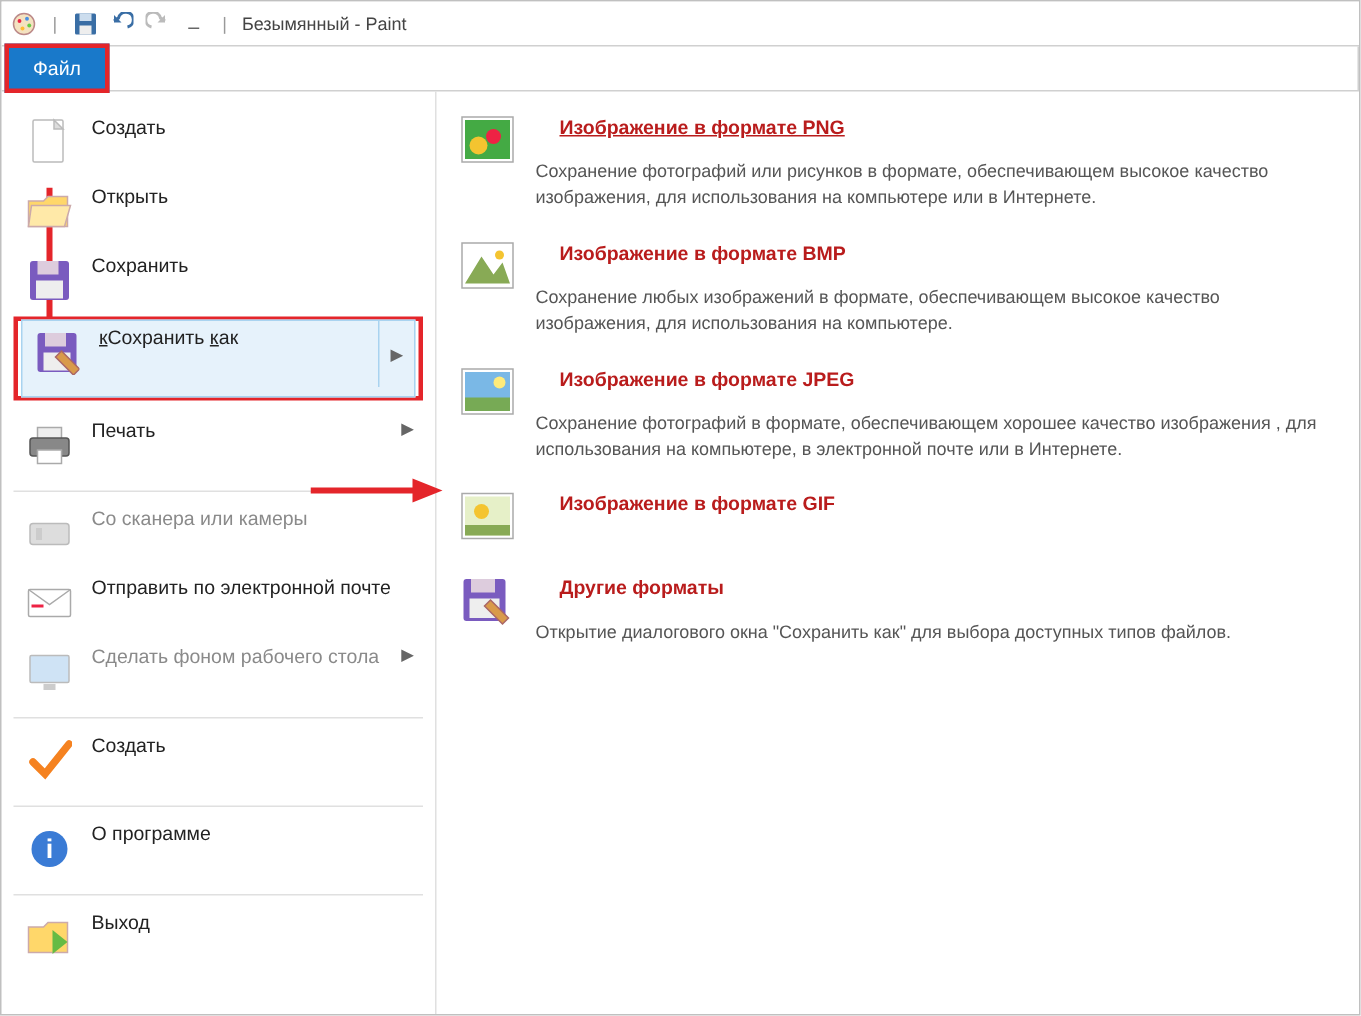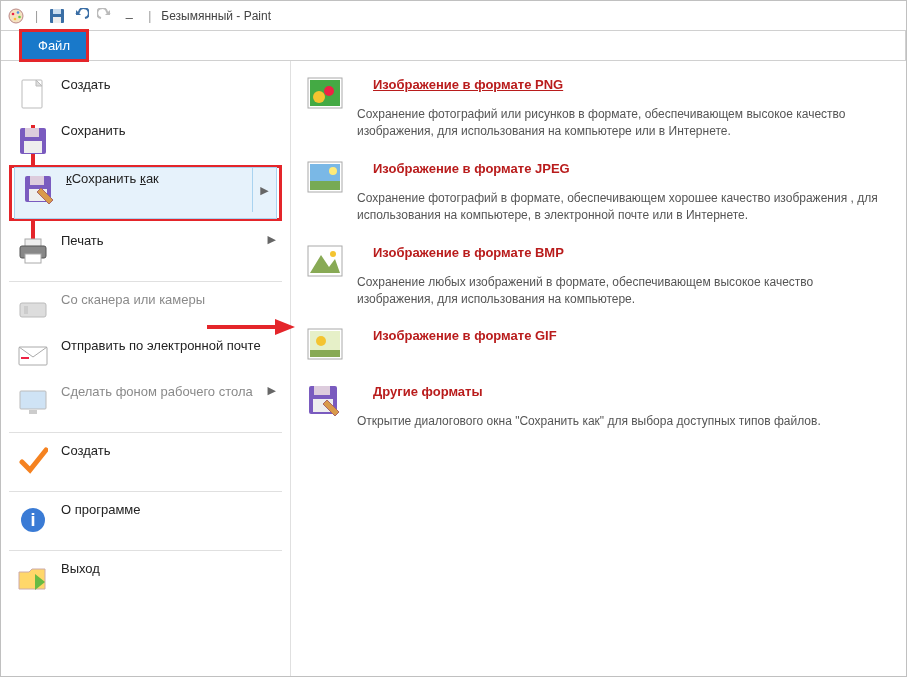--- a/index.html
+++ b/index.html
@@ -5,21 +5,21 @@
   * { box-sizing: border-box; margin: 0; padding: 0; font-family: "Segoe UI", Tahoma, sans-serif; }
   body { background: #fff; width: 907px; height: 677px; border: 1px solid #c0c0c0; position: relative; overflow: hidden; }
   
   .titlebar { height: 30px; display: flex; align-items: center; background: #fff; border-bottom: 1px solid #d0d0d0; padding-left: 4px; font-size: 12px; color: #444; }
   .titlebar .sep { color: #999; margin: 0 6px; }
   
   .qat { display: flex; align-items: center; gap: 2px; }
   .qat-btn { width: 22px; height: 22px; display: flex; align-items: center; justify-content: center; cursor: pointer; }
   
   .ribbon-tabs { height: 30px; display: flex; align-items: stretch; border-bottom: 1px solid #d0d0d0; }
-  .file-tab { background: #1979ca; color: #fff; padding: 0 16px; display: flex; align-items: center; font-size: 13px; border: 3px solid #e4252a; margin: -2px 0 -2px 18px; }
+  .file-tab { background: #1979ca; color: #fff; padding: 0 16px; display: flex; align-items: center; font-size: 13px; border: 3px solid #e4252a; margin: -2px 0 -2px 2px; }
   .ribbon-rest { flex: 1; border-right: 1px solid #d0d0d0; }
   
   .content { display: flex; height: calc(100% - 60px); }
   .file-menu { width: 289px; padding: 12px 8px; position: relative; }
   .menu-item { display: flex; height: 46px; padding: 4px 6px; font-size: 13px; color: #222; cursor: pointer; position: relative; }
   .menu-item.disabled { color: #8a8a8a; }
   .menu-item .ico { width: 36px; height: 36px; margin-right: 10px; display: flex; align-items: center; justify-content: center; }
   .menu-item .chev { position: absolute; right: 6px; color: #666; font-size: 11px; }
   .menu-item.hover { background: #e6f2fb; border: 1px solid #a9d3f0; padding: 3px 5px; }
   .menu-item .sub-split { width: 24px; height: 44px; border-left: 1px solid #a9d3f0; display:flex; align-items:center; justify-content:center; position:absolute; right:0; top:0; }
@@ -101,20 +101,29 @@
     <div class="menu-item">
       <span class="ico">
         <svg width="30" height="34">
             <rect x="4" y="2" width="20" height="28" rx="1" fill="#fff" stroke="#bbb"></rect>
             <path d="M18 2 L24 8 L18 8 Z" fill="#ddd" stroke="#bbb"></path>
           </svg>
       </span>
       <span>Создать</span>
     </div>
 
+    <div class="menu-item">
+      <span class="ico">
+        <svg width="32" height="30">
+            <path d="M2 8 L12 8 L15 5 L28 5 L28 25 L2 25 Z" fill="#ffd76a" stroke="#caa"></path>
+            <path d="M4 11 L30 11 L26 25 L2 25 Z" fill="#ffe9a8" stroke="#caa"></path>
+          </svg>
+      </span>
+      <span>Открыть</span>
+    </div>
 
     <div class="menu-item">
       <span class="ico">
         <svg width="30" height="30">
             <rect x="2" y="2" width="26" height="26" rx="2" fill="#7a5bbf"></rect>
             <rect x="7" y="2" width="14" height="9" fill="#dcd"></rect>
             <rect x="6" y="15" width="18" height="12" fill="#eee"></rect>
           </svg>
       </span>
       <span>Сохранить</span>
@@ -239,42 +248,42 @@
       <div>
         <div class="ftitle under">Изображение в формате PNG</div>
         <div class="fdesc">Сохранение фотографий или рисунков в формате, обеспечивающем высокое качество изображения, для использования на компьютере или в Интернете.</div>
       </div>
     </div>
 
     <div class="fmt">
       <span class="fico">
         <svg width="36" height="34">
             <rect x="1" y="1" width="34" height="30" fill="#fff" stroke="#aaa"></rect>
+            <path d="M3 28 L14 10 L22 22 L28 14 L33 28 Z" fill="#8a5"></path>
+            <circle cx="26" cy="9" r="3" fill="#f4c430"></circle>
+          </svg>
+      </span>
+      <div>
+        <div class="ftitle">Изображение в формате BMP</div>
+        <div class="fdesc">Сохранение любых изображений в формате, обеспечивающем высокое качество изображения, для использования на компьютере.</div>
+      </div>
+    </div>
+
+    <div class="fmt">
+      <span class="fico">
+        <svg width="36" height="34">
+            <rect x="1" y="1" width="34" height="30" fill="#fff" stroke="#aaa"></rect>
             <rect x="3" y="3" width="30" height="18" fill="#7ab8e6"></rect>
             <rect x="3" y="20" width="30" height="9" fill="#7a5"></rect>
             <circle cx="26" cy="10" r="4" fill="#ffeb7a"></circle>
           </svg>
       </span>
       <div>
         <div class="ftitle">Изображение в формате JPEG</div>
         <div class="fdesc">Сохранение фотографий в формате, обеспечивающем хорошее качество изображения , для использования на компьютере, в электронной почте или в Интернете.</div>
-      </div>
-    </div>
-
-    <div class="fmt">
-      <span class="fico">
-        <svg width="36" height="34">
-            <rect x="1" y="1" width="34" height="30" fill="#fff" stroke="#aaa"></rect>
-            <path d="M3 28 L14 10 L22 22 L28 14 L33 28 Z" fill="#8a5"></path>
-            <circle cx="26" cy="9" r="3" fill="#f4c430"></circle>
-          </svg>
-      </span>
-      <div>
-        <div class="ftitle">Изображение в формате BMP</div>
-        <div class="fdesc">Сохранение любых изображений в формате, обеспечивающем высокое качество изображения, для использования на компьютере.</div>
       </div>
     </div>
 
     <div class="fmt">
       <span class="fico">
         <svg width="36" height="34">
             <rect x="1" y="1" width="34" height="30" fill="#fff" stroke="#aaa"></rect>
             <rect x="3" y="3" width="30" height="26" fill="#e6f0c8"></rect>
             <circle cx="14" cy="13" r="5" fill="#f4c430"></circle>
             <rect x="3" y="22" width="30" height="7" fill="#8a5"></rect>

